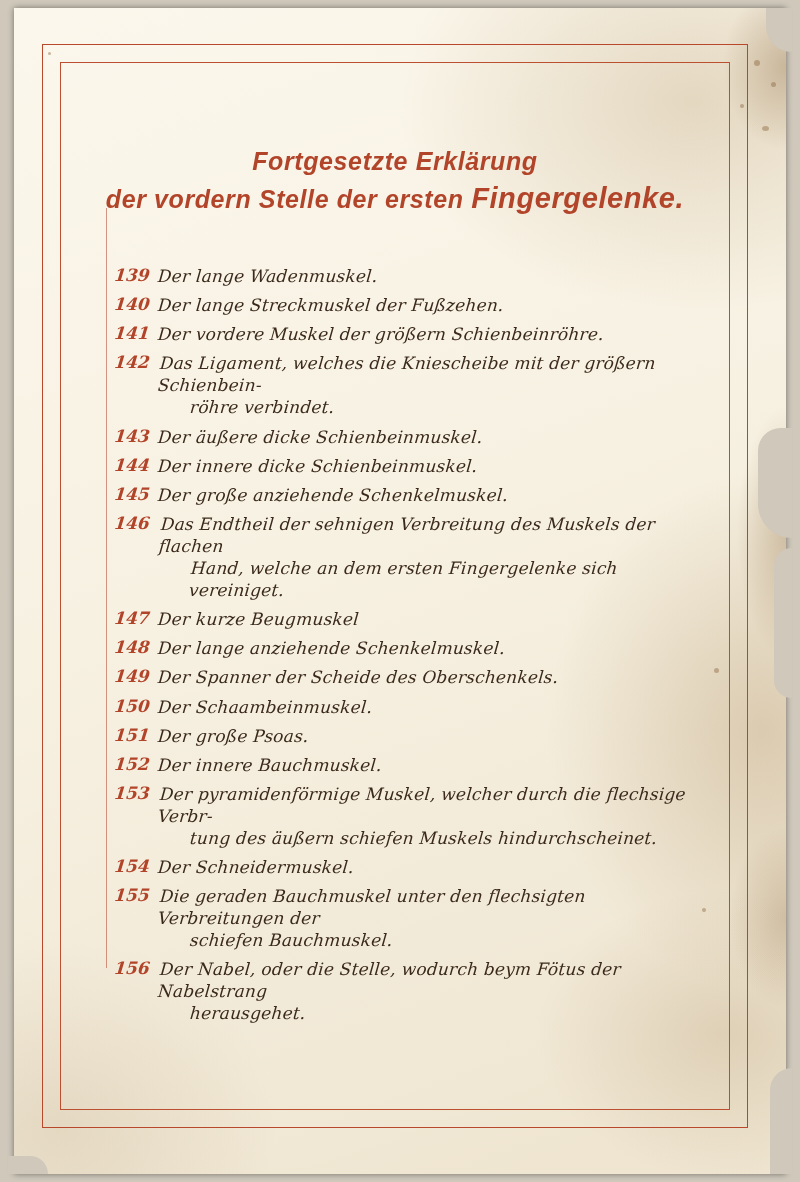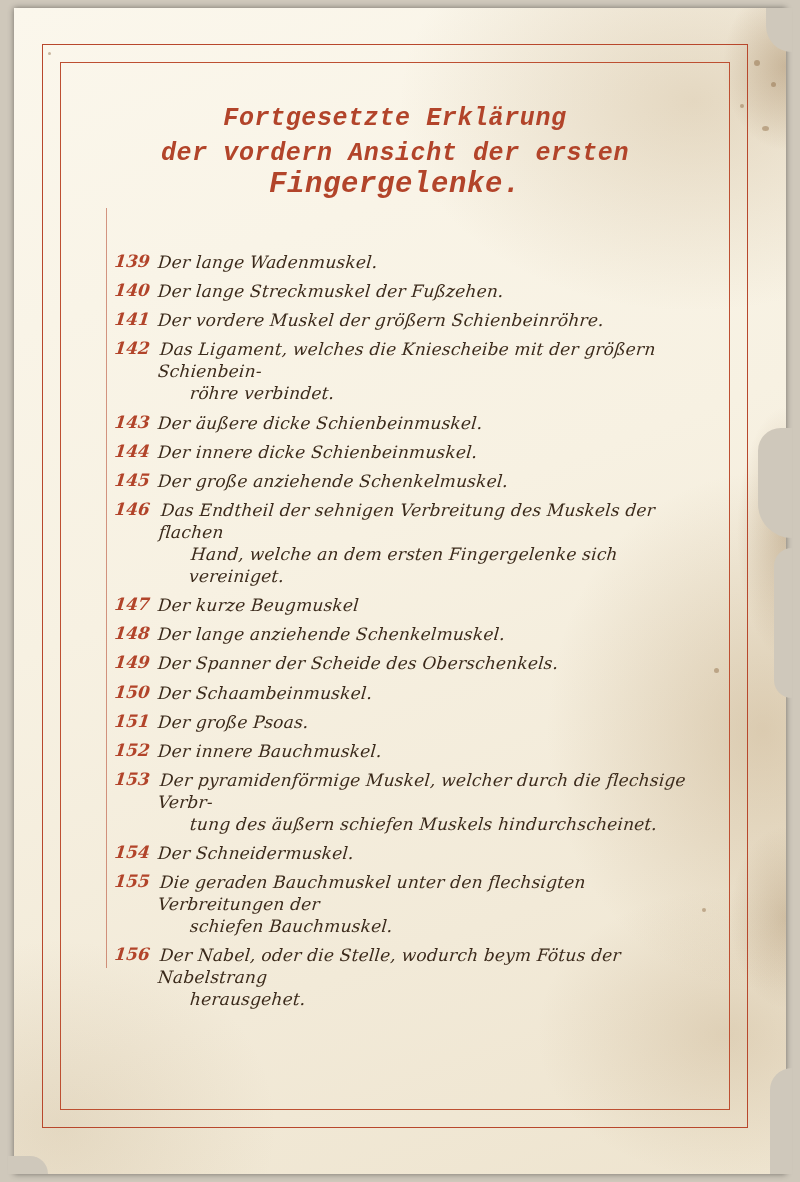--- a/index.html
+++ b/index.html
@@ -79,22 +79,23 @@
   .content {
     position: absolute;
     left: 60px;
     top: 96px;
     right: 70px;
     bottom: 80px;
   }
   .title {
     text-align: center;
     color: #b2442a;
-    font-family: Liberation Mono, monospace;
+    font-family: Liberation Sans, sans-serif;
     letter-spacing: 0.6px;
+    margin-top: 43px;
   }
   .title-line1 {
     font-size: 25px;
     font-style: italic;
     font-weight: bold;
     margin-bottom: 6px;
   }
   .title-line2 {
     font-size: 25px;
     font-style: italic;
@@ -172,21 +173,21 @@
     <div class="frame-outer"></div>
     <div class="frame-inner"></div>
 
     <div class="rule-vert"></div>
 
     <div class="content">
 
       <div class="title">
         <div class="title-line1">Fortgesetzte Erklärung</div>
         <div class="title-line2">
-          <span>der vordern Ansicht der ersten </span><span class="big">Fingergelenke.</span>
+          <span>der vordern Stelle der ersten </span><span class="big">Fingergelenke.</span>
         </div>
       </div>
 
       <div class="list">
 
         <div class="entry">
           <div class="num">139</div>
           <div class="text">
             <span>Der lange Wadenmuskel.</span>
           </div>

